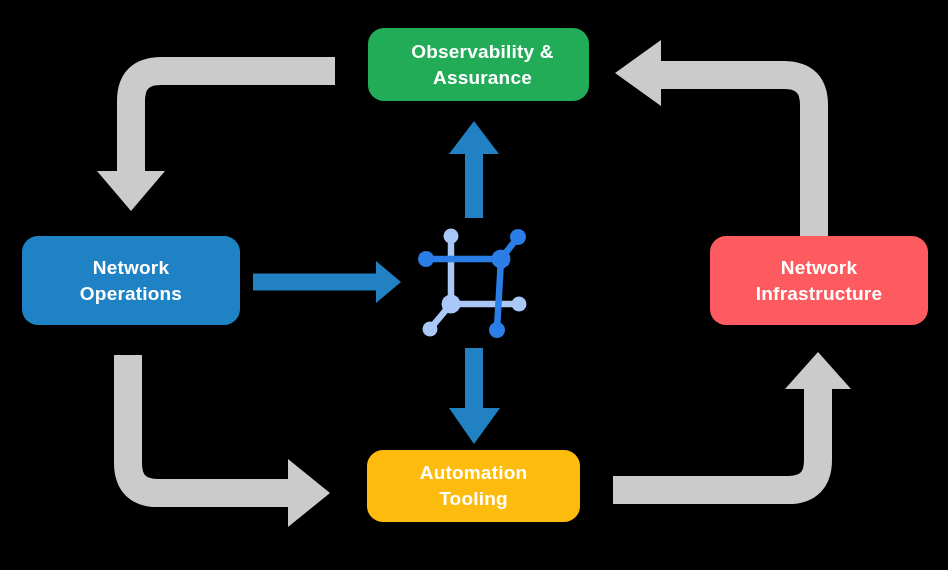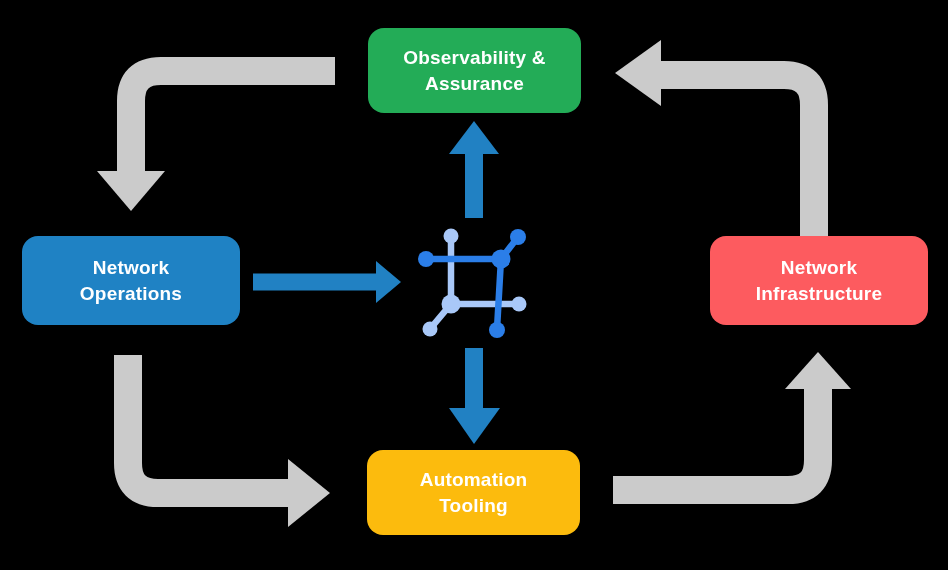--- a/index.html
+++ b/index.html
@@ -25,24 +25,24 @@
     color: #ffffff;
     font-size: 19px;
     font-weight: 700;
     letter-spacing: 0.2px;
     text-align: center;
   }
   .node .node-label {
     white-space: pre-line;
     line-height: 26px;
   }
-  .node-observability { left: 368px; top: 28px;  width: 213px; height: 85px; background: #23AC57; }
+  .node-observability { left: 368px; top: 28px;  width: 213px; height: 73px; background: #23AC57; padding-left: 8px; }
   .node-operations    { left: 22px;  top: 236px; width: 218px; height: 89px; background: #1F82C4; }
   .node-infrastructure{ left: 710px; top: 236px; width: 218px; height: 89px; background: #FD5B5F; }
-  .node-tooling       { left: 367px; top: 450px; width: 213px; height: 85px; background: #FCBB0D; }
+  .node-tooling       { left: 367px; top: 450px; width: 213px; height: 72px; background: #FCBB0D; }
 
   .gray-stroke { stroke: #CBCBCB; stroke-width: 28; fill: none; }
   .gray-fill   { fill: #CBCBCB; }
   .blue-stroke { stroke: #2181C3; fill: none; }
   .blue-fill   { fill: #2181C3; }
   .icon-light-line { stroke: #A9C8F8; stroke-width: 6.5; fill: none; stroke-linecap: round; }
   .icon-dark-line  { stroke: #2B7EE8; stroke-width: 6.5; fill: none; stroke-linecap: round; }
   .icon-light-fill { fill: #A9C8F8; }
   .icon-dark-fill  { fill: #2B7EE8; }
 </style>

